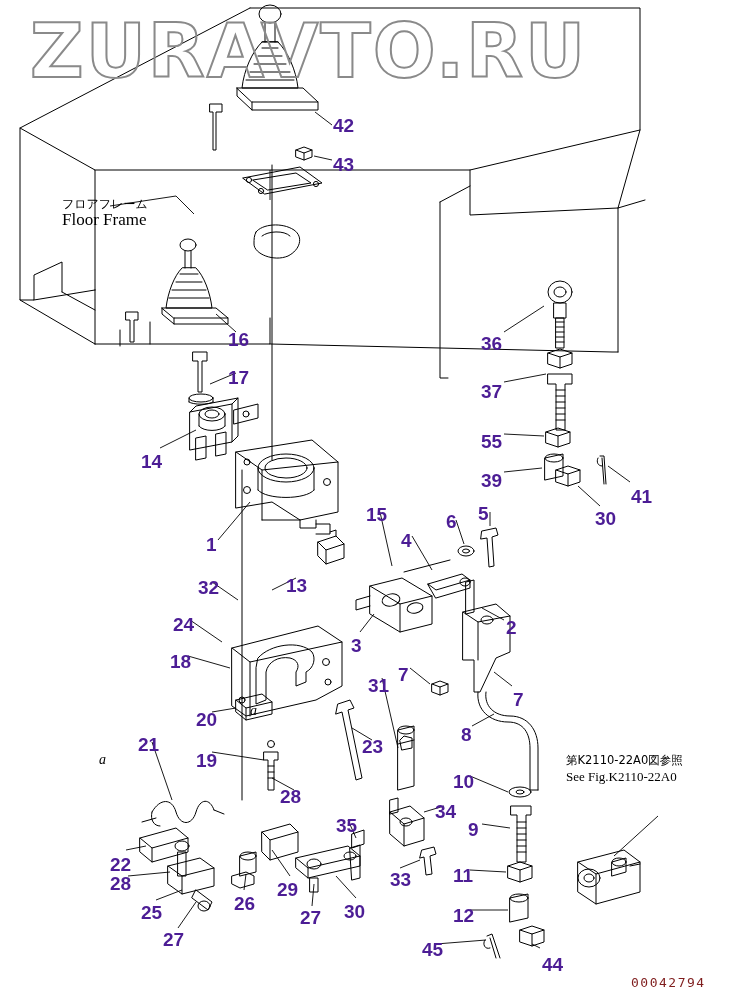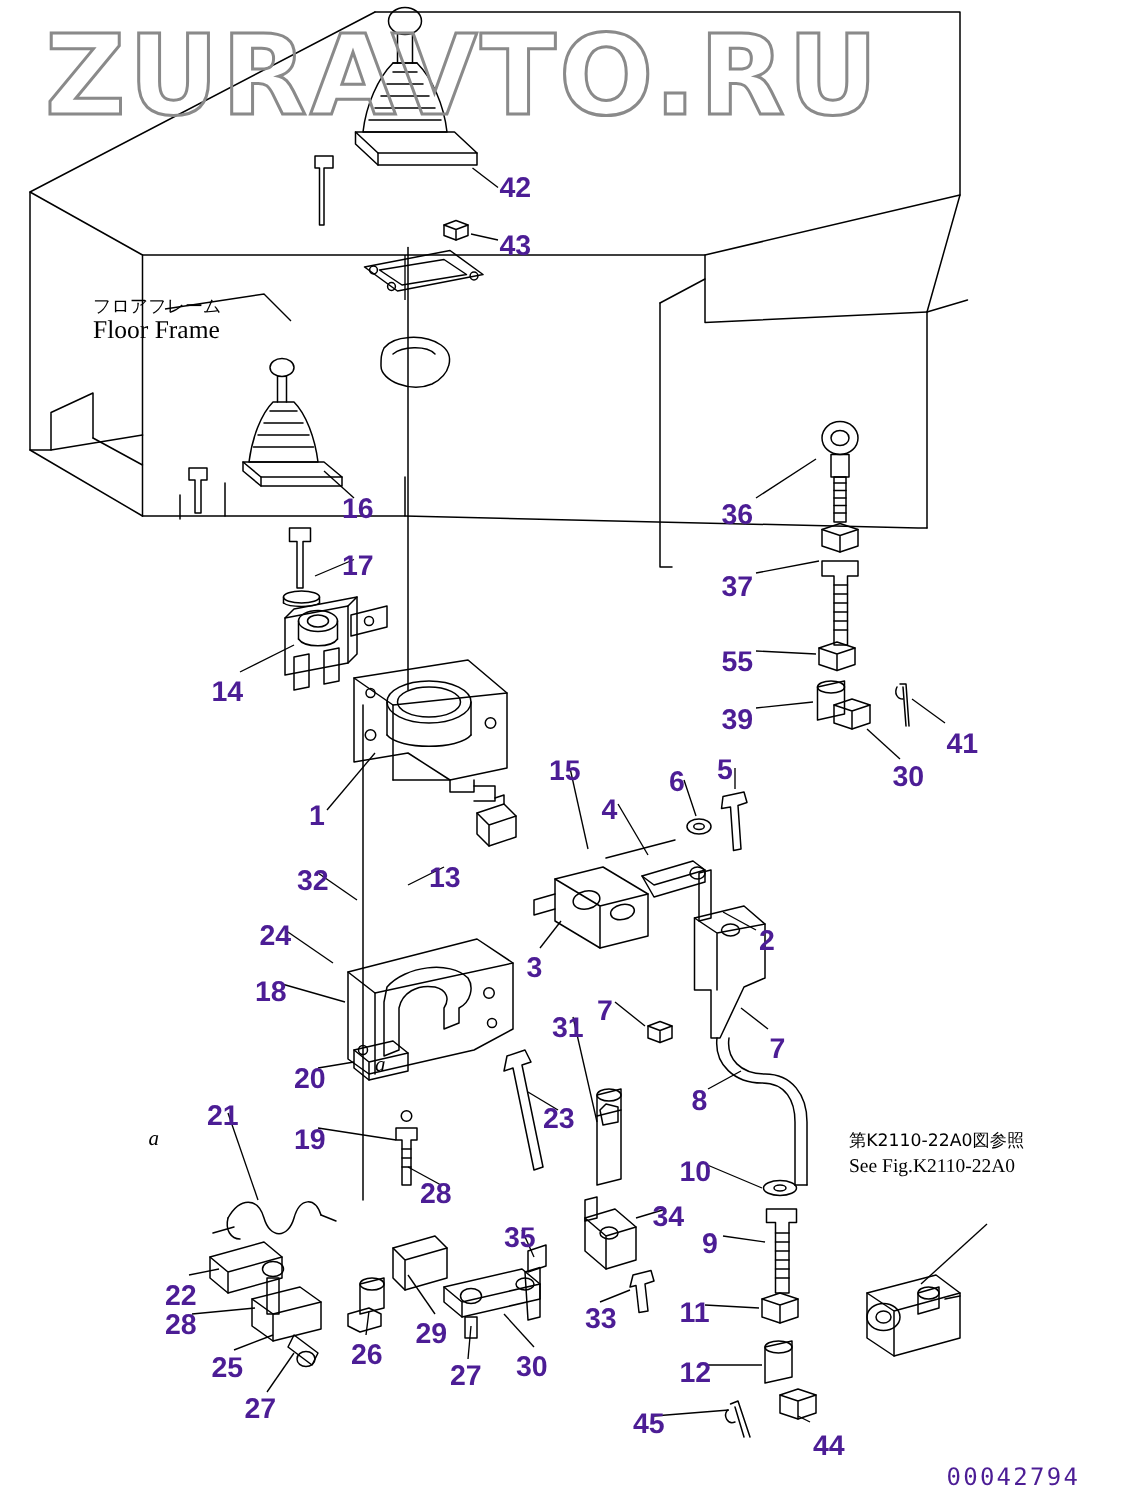--- a/index.html
+++ b/index.html
@@ -50,23 +50,23 @@
   .small-letter {
     position: absolute;
     color: #000000;
     font-family: "Liberation Serif", serif;
     font-style: italic;
     font-size: 14px;
     white-space: nowrap;
   }
   .doc-number {
     position: absolute;
-    color: #4c1d95;
+    color: #7f1d1d;
     font-family: "DejaVu Sans Mono", monospace;
-    font-size: 16px;
+    font-size: 13px;
     letter-spacing: 1.5px;
     white-space: nowrap;
   }
   .watermark {
     position: absolute;
     top: 8px;
     left: 30px;
     font-family: "DejaVu Sans", sans-serif;
     font-weight: bold;
     font-size: 74px;

